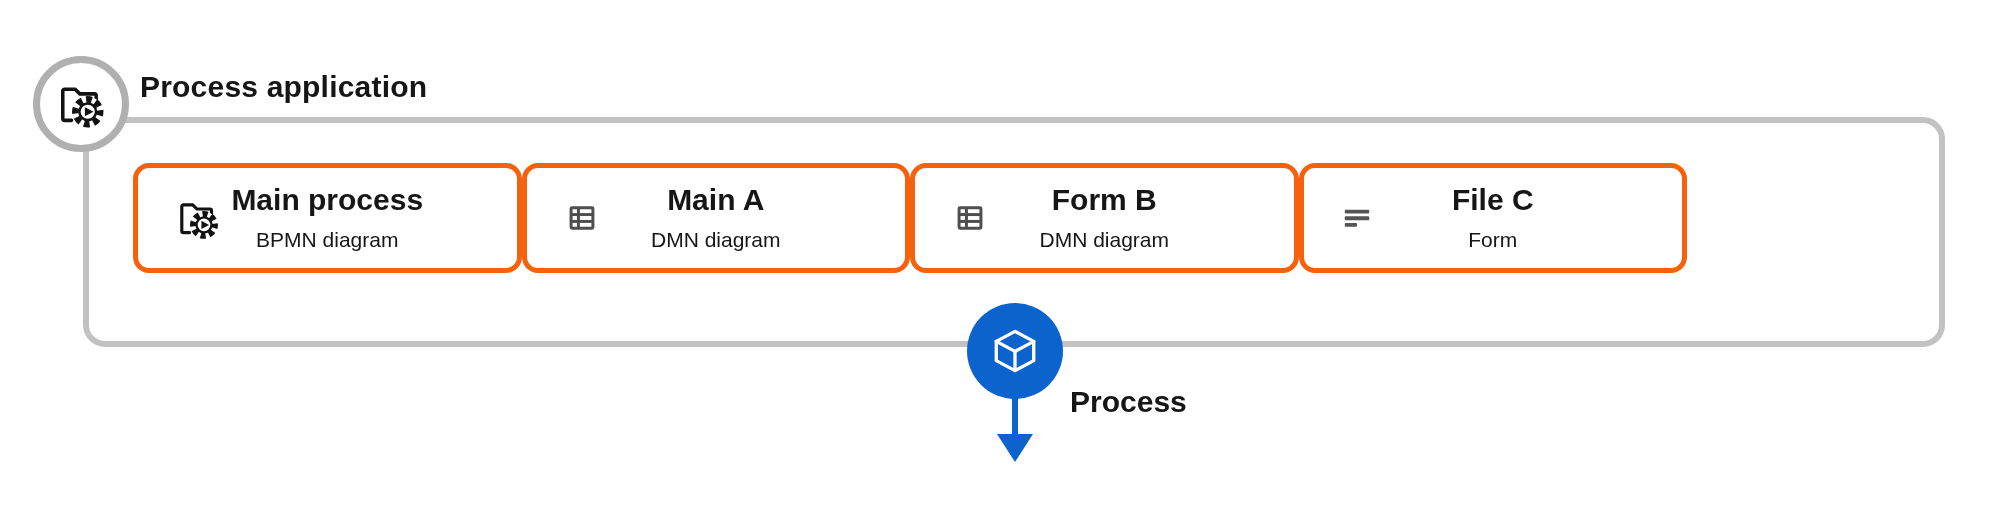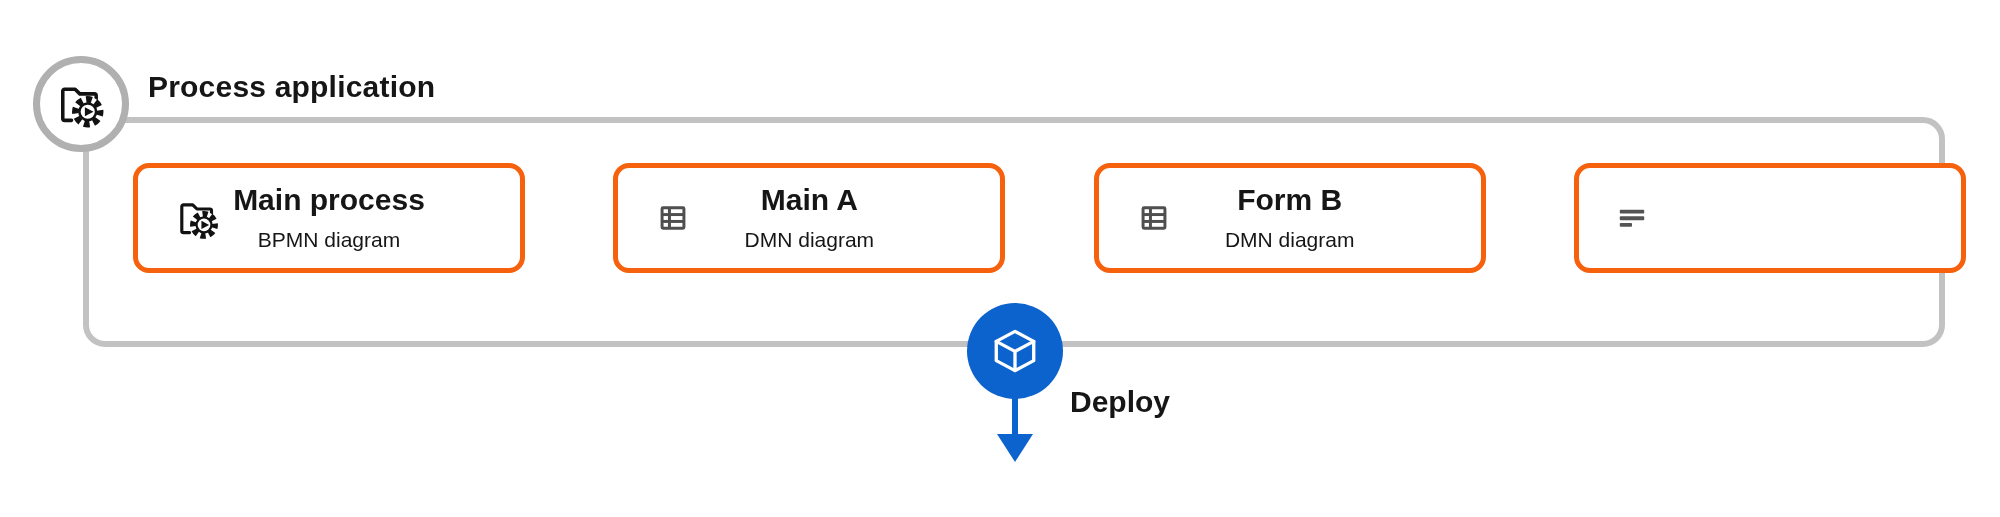--- a/index.html
+++ b/index.html
@@ -51,29 +51,28 @@
   .app-title {
     position: absolute;
     left: 140px;
     top: 70px;
     font-size: 30px;
     line-height: 34px;
     font-weight: 600;
     letter-spacing: 0.2px;
     z-index: 2;
     white-space: nowrap;
-    margin-left: 8px;
   }
 
   
   .cards-row {
     position: absolute;
     left: 133px;
     top: 163px;
-    width: 1833px;
+    width: 1554px;
     height: 110px;
     display: flex;
     justify-content: space-between;
     z-index: 2;
   }
   .file-card {
     position: relative;
     width: 392px;
     height: 110px;
     box-sizing: border-box;
@@ -237,33 +236,37 @@
 
     <div class="file-card">
       <span class="card-icon">
         <svg width="34" height="34" viewBox="0 0 32 32">
           <g fill="#545454">
             <rect x="4.5" y="8.2" width="23" height="3.6" rx="0.9"></rect>
             <rect x="4.5" y="14.4" width="23" height="3.6" rx="0.9"></rect>
             <rect x="4.5" y="20.6" width="11.5" height="3.6" rx="0.9"></rect>
           </g>
         </svg>
+      </span>
+      <span class="card-text">
+        <span class="card-title">File C</span>
+        <span class="card-subtitle">Form</span>
       </span>
     </div>
 
   </div>
 
   <div class="deploy-circle">
     <span>
       <svg width="56" height="56" viewBox="0 0 32 32">
         <g fill="none" stroke="#ffffff" stroke-width="1.9" stroke-linejoin="round" stroke-linecap="round">
           <path d="M16 4.8 L26.7 10.5 V21.5 L16 27.2 L5.3 21.5 V10.5 Z"></path>
           <path d="M5.3 10.5 L16 16.2 L26.7 10.5"></path>
           <line x1="16" y1="16.2" x2="16" y2="27.2"></line>
         </g>
       </svg>
     </span>
   </div>
   <div class="deploy-stem"></div>
   <div class="deploy-head"></div>
-  <div class="deploy-label">Deploy</div>
+  <div class="deploy-label">Process</div>
 
 </div>
 
 </body></html>

